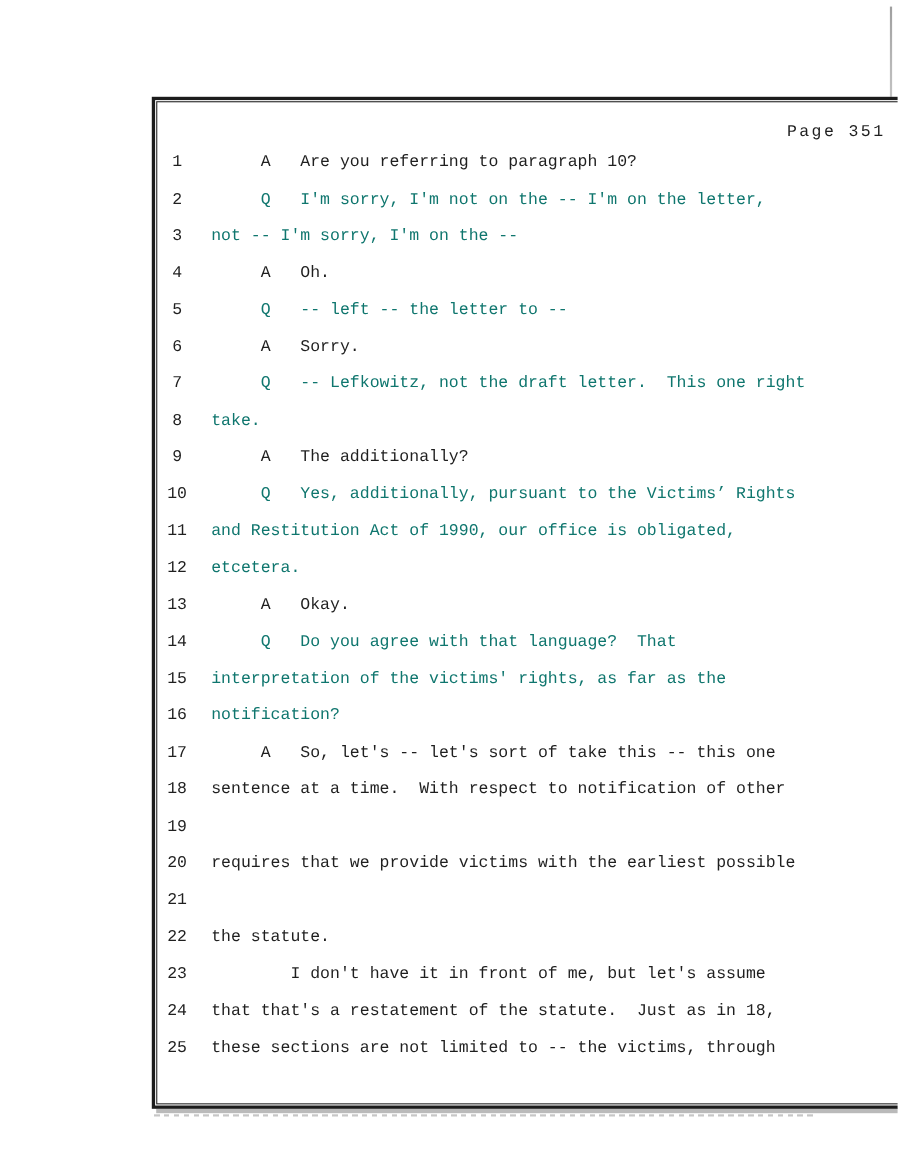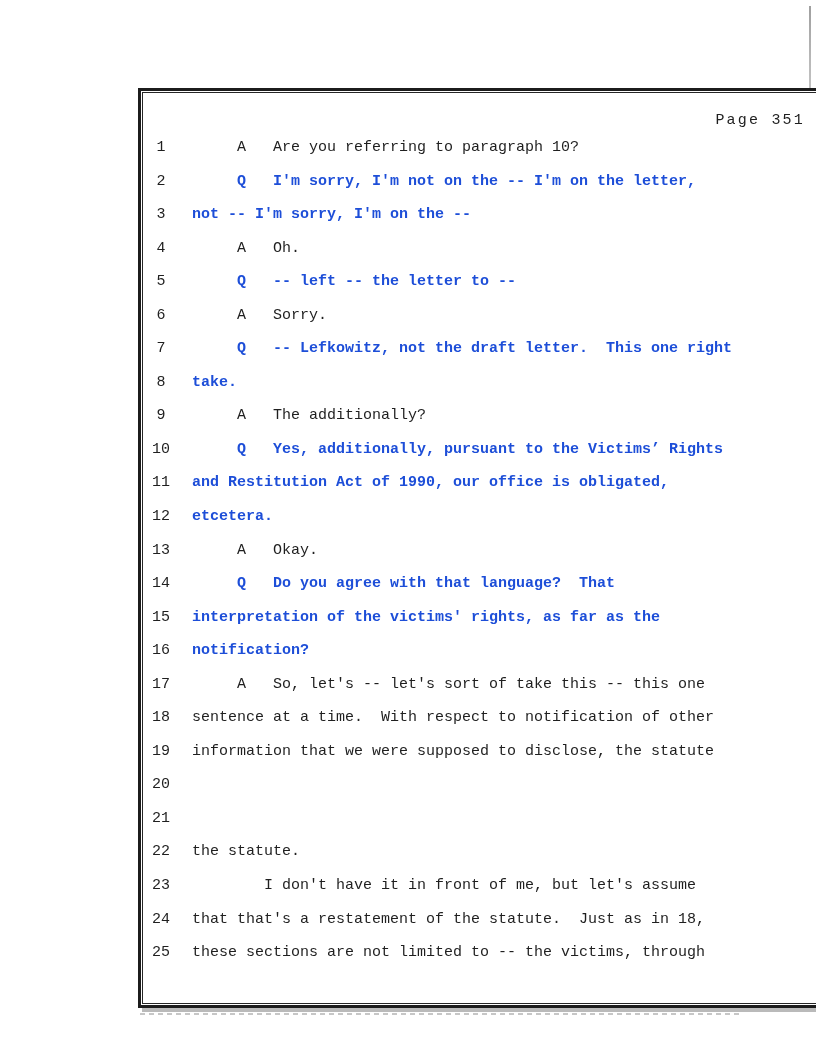--- a/index.html
+++ b/index.html
@@ -98,22 +98,22 @@
     text-align: center;
     white-space: pre;
   }
   .t-line .content {
     position: absolute;
     left: 48px;
     top: 0;
     white-space: pre;
   }
   .t-line .content.bold {
-    font-weight: 700;
-    color: #1d4ed8;
+    font-weight: 400;
+    color: #0f766e;
   }
 </style>
 </head>
 <body>
 
 <div class="page">
 
   <div class="edge-artifact"></div>
   <div class="speck"></div>
 
@@ -190,24 +190,24 @@
         <div class="t-line">
           <span class="num">17</span>
           <span class="content">     A   So, let's -- let's sort of take this -- this one</span>
         </div>
         <div class="t-line">
           <span class="num">18</span>
           <span class="content">sentence at a time.  With respect to notification of other</span>
         </div>
         <div class="t-line">
           <span class="num">19</span>
-          <span class="content">information that we were supposed to disclose, the statute</span>
         </div>
         <div class="t-line">
           <span class="num">20</span>
+          <span class="content">requires that we provide victims with the earliest possible</span>
         </div>
         <div class="t-line">
           <span class="num">21</span>
         </div>
         <div class="t-line">
           <span class="num">22</span>
           <span class="content">the statute.</span>
         </div>
         <div class="t-line">
           <span class="num">23</span>

